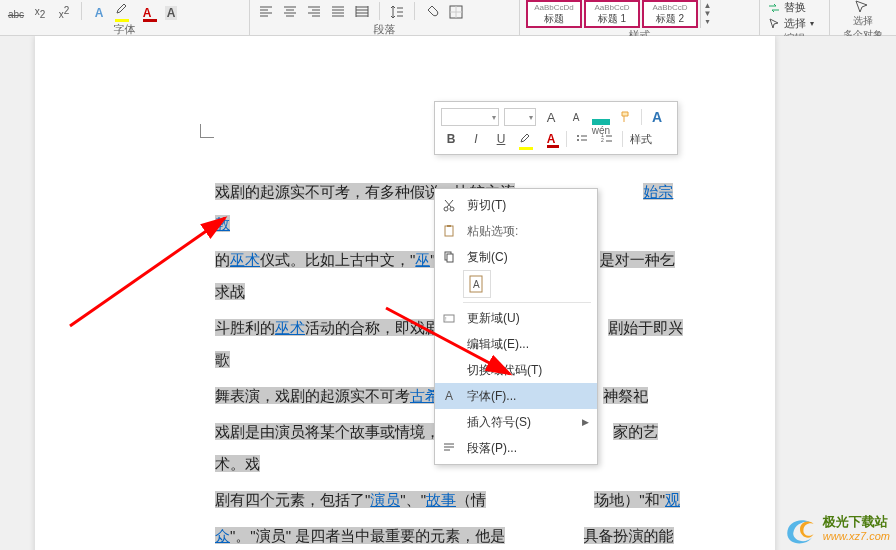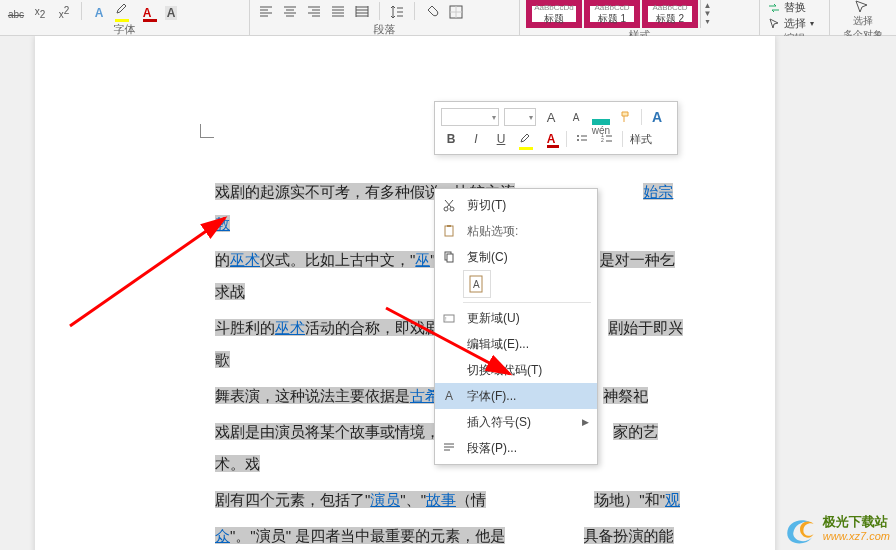--- a/index.html
+++ b/index.html
@@ -55,21 +55,21 @@
 .color-box { width: 14px; height: 3px; display: block; }
 .divider { width: 1px; height: 18px; background: #d4d4d4; margin: 0 3px; }
 
 .style-gallery {
   display: flex;
   align-items: center;
   gap: 2px;
   padding: 0 6px;
 }
 .style-thumb {
-  border: 6px solid #be185d;
+  border: 2px solid #be185d;
   background: #fff;
   width: 56px;
   height: 28px;
   text-align: center;
   font-size: 10px;
   color: #444;
   display: flex;
   flex-direction: column;
   justify-content: center;
 }
@@ -367,21 +367,21 @@
         <span class="hl">的</span><a class="link hl">巫术</a><span class="hl">仪式。比如上古中文，"</span><a class="link hl">巫</a><span class="hl">"、"</span><a class="link hl">舞</a><span class="hl">"、</span>
         <span style="display:inline-block;width:100px;"></span>
         <span class="hl">是对一种乞求战</span>
       </p>
       <p>
         <span class="hl">斗胜利的</span><a class="link hl">巫术</a><span class="hl">活动的合称，即戏剧的原始形</span>
         <span style="display:inline-block;width:100px;"></span>
         <span class="hl">剧始于即兴歌</span>
       </p>
       <p>
-        <span class="hl">舞表演，这种说法主要依据是</span><a class="link hl">古希腊戏剧</a>
+        <span class="hl">舞表演，戏剧的起源实不可考</span><a class="link hl">古希腊戏剧</a>
         <span style="display:inline-block;width:110px;"></span>
         <span class="hl">神祭祀</span>
       </p>
       <p>
         <span class="hl">戏剧是由演员将某个故事或情境，以对话、歌</span>
         <span style="display:inline-block;width:90px;"></span>
         <span class="hl">家的艺术。戏</span>
       </p>
       <p>
         <span class="hl">剧有四个元素，包括了"</span><a class="link hl">演员</a><span class="hl">"、"</span><a class="link hl">故事</a><span class="hl">（情</span>

